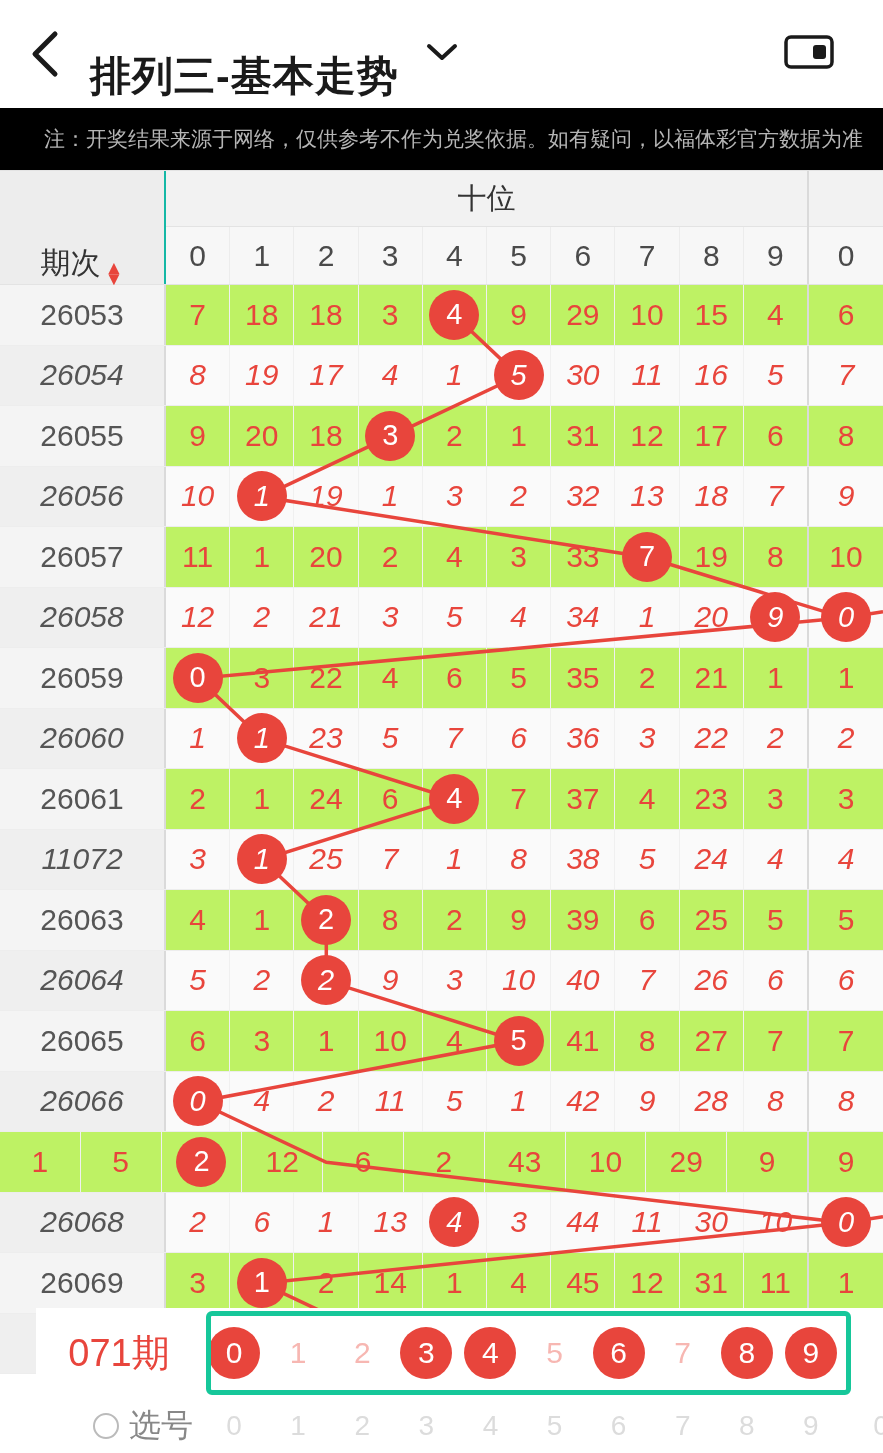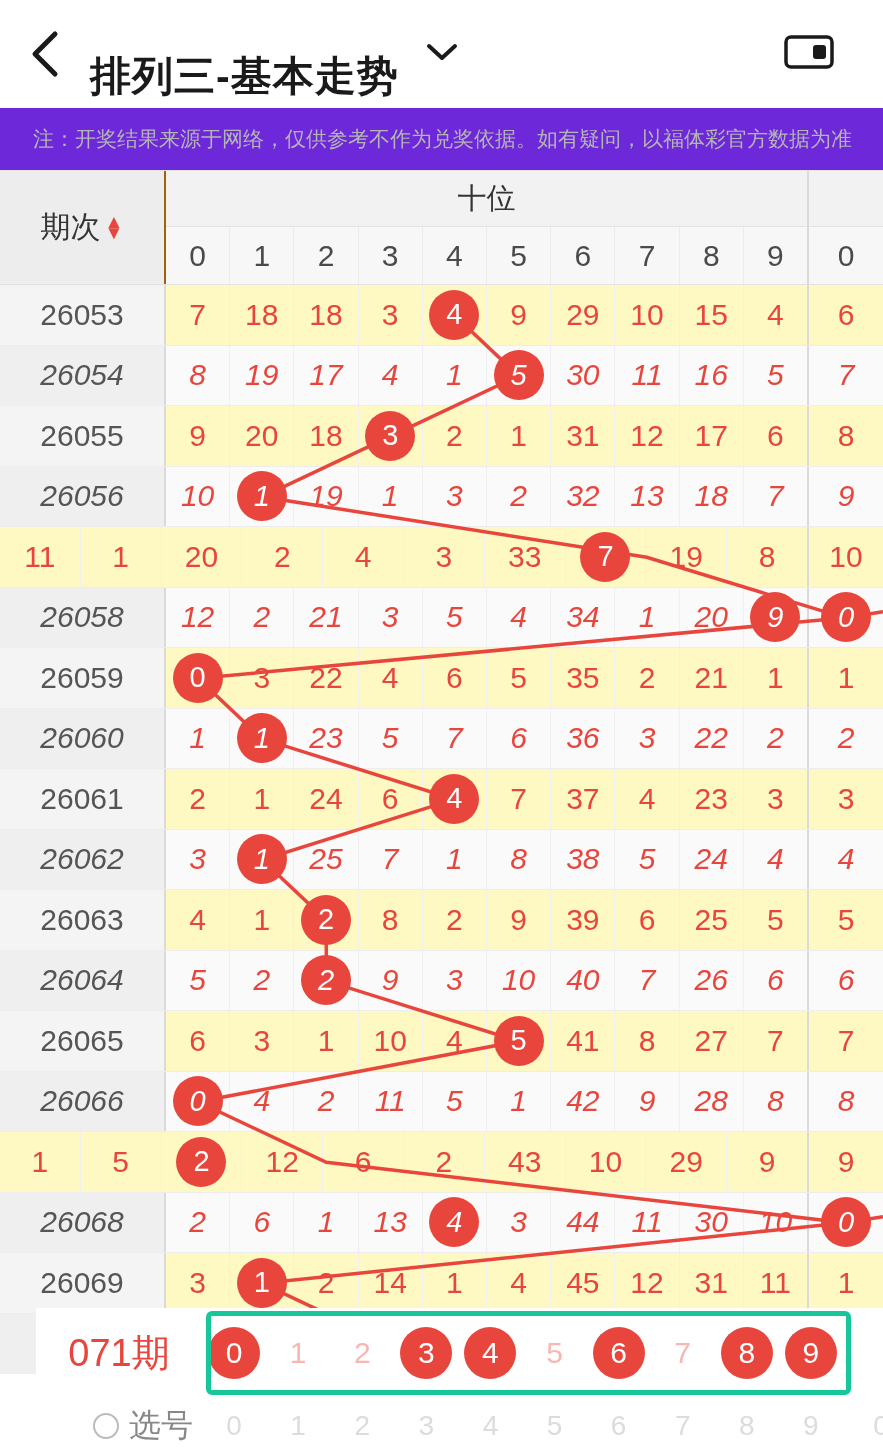--- a/index.html
+++ b/index.html
@@ -47,26 +47,26 @@
     right: 48px; top: 0;
     height: 108px;
     display: flex; align-items: center;
   }
 
   
   .notice {
     height: 62px;
     display: flex;
     align-items: center;
-    padding: 0 33px;
+    padding: 0 44px;
     font-size: 21px;
     color: #b5b5b5;
     white-space: nowrap;
     overflow: hidden;
-    background: #6d28d9;
+    background: #000000;
   }
 
   
   .table-wrap {
     position: relative;
     width: 883px;
     height: 1283px;
     overflow: hidden;
     background: #ffffff;
   }
@@ -76,24 +76,24 @@
     display: flex;
     height: 115px;
     border-top: 1px solid #e3e3e3;
     border-bottom: 1px solid #e3e3e3;
     background: #f7f7f7;
   }
   .th-period {
     width: 166px;
     min-width: 166px;
     display: flex;
-    align-items: center;
+    align-items: flex-end;
     justify-content: center;
     background: #ededed;
-    border-right: 2px solid #a16207;
+    border-right: 2px solid #14b8a6;
     font-size: 30px;
     color: #333;
     font-weight: 500;
   }
   .sort-arrows {
     display: inline-flex;
     flex-direction: column;
     margin-left: 4px;
     line-height: 0.55;
   }
@@ -143,21 +143,21 @@
 
   
   .tbody {
     position: relative;
     width: 883px;
   }
   .row {
     display: flex;
     height: 60.5px;
     border-bottom: 1px solid #ededed;
-    background: #fef9c3;
+    background: #bef264;
   }
   .row.alt { background: #fafafa; font-style: italic; }
   .cell-period {
     width: 166px;
     min-width: 166px;
     display: flex;
     align-items: center;
     justify-content: center;
     font-size: 30px;
     color: #555;
@@ -415,20 +415,21 @@
             <div class="cell">3</div>
             <div class="cell">2</div>
             <div class="cell">32</div>
             <div class="cell">13</div>
             <div class="cell">18</div>
             <div class="cell">7</div>
           </div>
           <div class="cell-next">9</div>
         </div>
         <div class="row">
+          <div class="cell-period">26057</div>
           <div class="cells">
             <div class="cell first">11</div>
             <div class="cell">1</div>
             <div class="cell">20</div>
             <div class="cell">2</div>
             <div class="cell">4</div>
             <div class="cell">3</div>
             <div class="cell">33</div>
             <div class="cell">
               <span class="ball">7</span>
@@ -506,21 +507,21 @@
             </div>
             <div class="cell">7</div>
             <div class="cell">37</div>
             <div class="cell">4</div>
             <div class="cell">23</div>
             <div class="cell">3</div>
           </div>
           <div class="cell-next">3</div>
         </div>
         <div class="row alt">
-          <div class="cell-period">26062</div>
+          <div class="cell-period">11072</div>
           <div class="cells">
             <div class="cell first">3</div>
             <div class="cell">
               <span class="ball">1</span>
             </div>
             <div class="cell">25</div>
             <div class="cell">7</div>
             <div class="cell">1</div>
             <div class="cell">8</div>
             <div class="cell">38</div>

